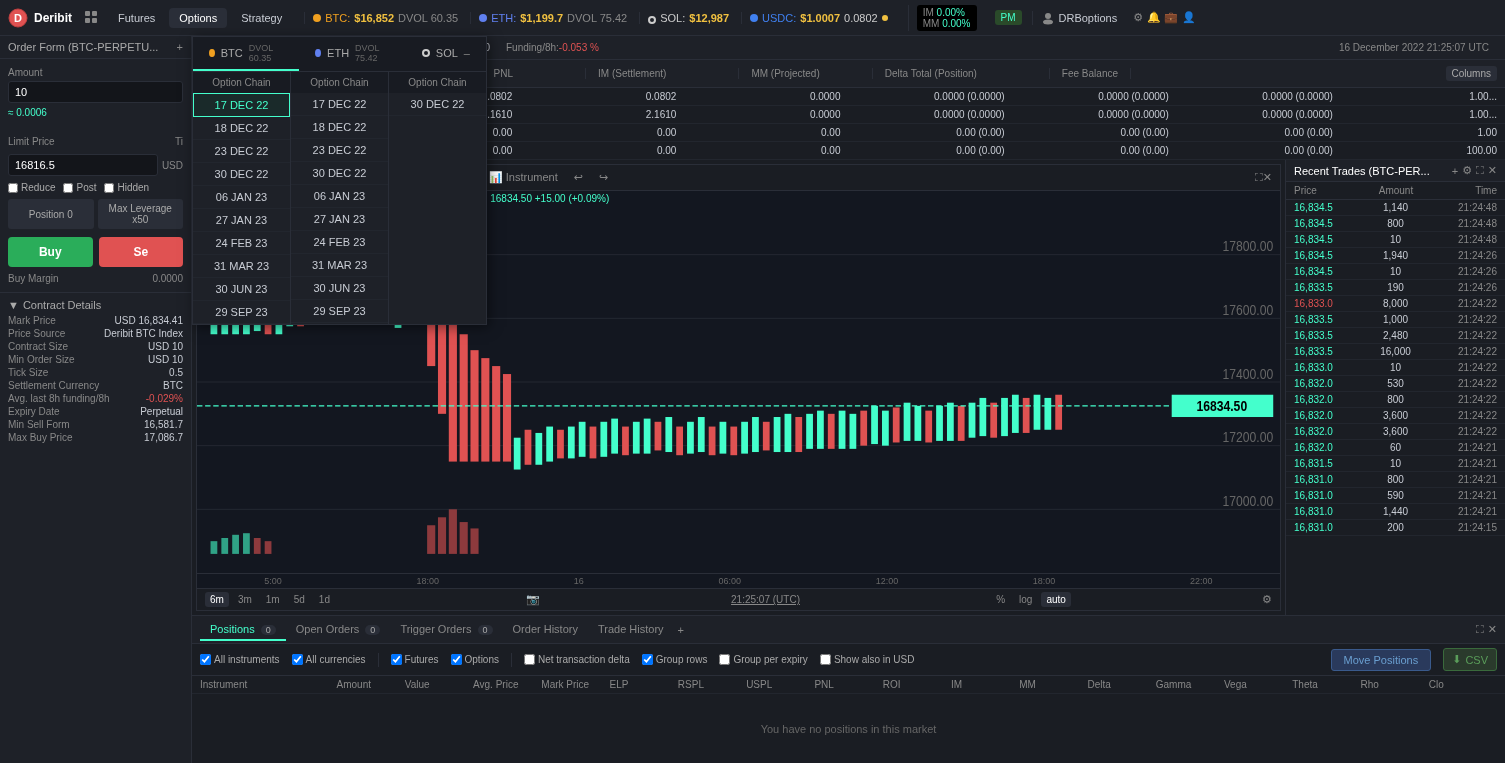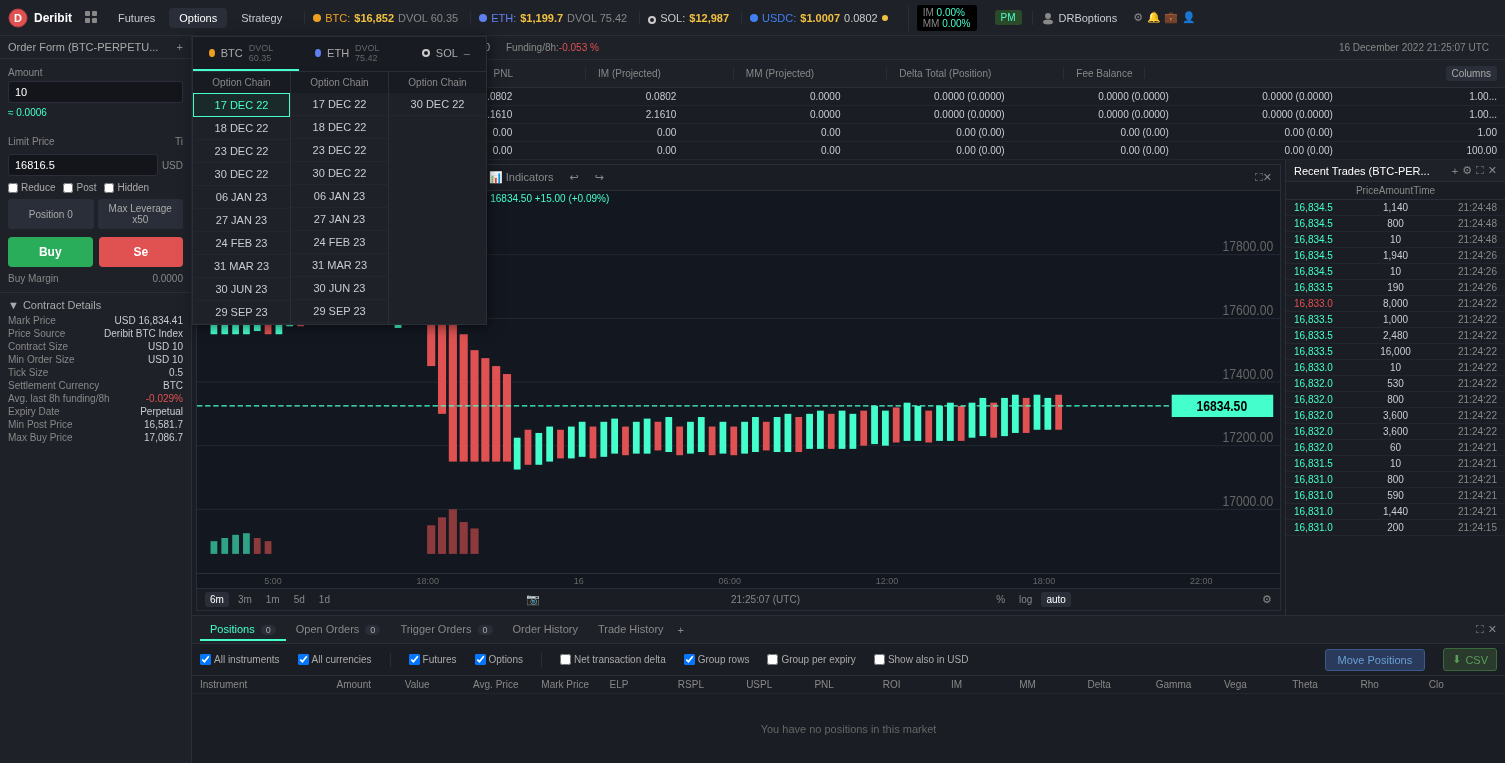--- a/index.html
+++ b/index.html
@@ -223,42 +223,42 @@
     .chart-footer {
       display: flex; align-items: center; justify-content: space-between;
       padding: 3px 8px;
       border-top: 1px solid #2a2e38;
       font-size: 10px; color: #666;
       background: #1a1d23;
     }
     .timeframe-btns { display: flex; gap: 4px; }
     .tf-btn { background: transparent; border: none; color: #888; cursor: pointer; font-size: 10px; padding: 2px 5px; }
     .tf-btn.active { background: #2a2e38; color: #fff; border-radius: 3px; }
-    .chart-datetime { color: #888; font-size: 10px; }
+    .chart-datetime { color: #888; font-size: 10px; text-decoration: underline; }
     .chart-scale-btns { display: flex; gap: 4px; }
 
     
     .trades-panel {
       width: 220px;
       background: #1a1d23;
       border-left: 1px solid #2a2e38;
       display: flex;
       flex-direction: column;
       overflow: hidden;
     }
     .trades-header {
       display: flex; align-items: center; justify-content: space-between;
       padding: 4px 8px;
       border-bottom: 1px solid #2a2e38;
       background: #1e2128;
     }
     .trades-title { font-size: 11px; color: #fff; }
     .trades-controls { display: flex; gap: 4px; }
     .trades-col-headers {
-      display: flex; justify-content: center;
+      display: flex; justify-content: space-between;
       padding: 3px 8px; font-size: 10px; color: #888;
       border-bottom: 1px solid #2a2e38;
     }
     .trades-body { overflow-y: auto; flex: 1; }
     .trade-row {
       display: flex; justify-content: space-between; align-items: center;
       padding: 2px 8px;
       font-size: 10px;
       border-bottom: 1px solid #22262e;
     }
@@ -285,21 +285,21 @@
     .bottom-tab {
       padding: 4px 10px; font-size: 11px; color: #888; cursor: pointer;
       border-bottom: 2px solid transparent;
     }
     .bottom-tab.active { color: #4fc; border-bottom: 2px solid #4fc; }
     .bottom-tab .badge {
       display: inline-block; background: #2a2e38; color: #aaa;
       border-radius: 8px; padding: 0 5px; font-size: 9px; margin-left: 3px;
     }
     .bottom-toolbar {
-      display: flex; align-items: center; padding: 4px 8px; gap: 18px;
+      display: flex; align-items: center; padding: 4px 8px; gap: 12px;
       border-bottom: 1px solid #2a2e38;
     }
     .check-label { display: flex; align-items: center; gap: 3px; font-size: 10px; color: #aaa; cursor: pointer; }
     .check-label input { width: 11px; height: 11px; }
     .separator { width: 1px; height: 14px; background: #2a2e38; }
     .move-pos-btn {
       margin-left: auto; background: #2a3a5c; border: 1px solid #3a5a8c; color: #6a9fd0;
       padding: 4px 12px; border-radius: 3px; font-size: 11px; cursor: pointer;
     }
     .csv-btn {
@@ -475,21 +475,21 @@
         </div>
         <div class="contract-row">
           <span class="contract-key">Avg. last 8h funding/8h</span>
           <span class="contract-val red">-0.029%</span>
         </div>
         <div class="contract-row">
           <span class="contract-key">Expiry Date</span>
           <span class="contract-val">Perpetual</span>
         </div>
         <div class="contract-row">
-          <span class="contract-key">Min Post Price</span>
+          <span class="contract-key">Min Sell Form</span>
           <span class="contract-val">16,581.7</span>
         </div>
         <div class="contract-row">
           <span class="contract-key">Max Buy Price</span>
           <span class="contract-val">17,086.7</span>
         </div>
       </div>
     </div>
   </div>
 
@@ -569,24 +569,24 @@
         <div class="account-bar-item">
           <span style="margin-right:40px">Available Balance</span>
         </div>
         <div class="account-bar-item">
           <span style="margin-right:50px">Cash Balance</span>
         </div>
         <div class="account-bar-item">
           <span style="margin-right:60px">PNL</span>
         </div>
         <div class="account-bar-item">
-          <span style="margin-right:60px">IM (Projected)</span>
+          <span style="margin-right:60px">IM (Settlement)</span>
         </div>
         <div class="account-bar-item">
-          <span style="margin-right:60px">MM (Projected)</span>
+          <span style="margin-right:40px">MM (Projected)</span>
         </div>
         <div class="account-bar-item">
           <span style="margin-right:60px">Delta Total (Position)</span>
         </div>
         <div class="account-bar-item">
           <span>Fee Balance</span>
         </div>
         <button class="col-btn">Columns</button>
       </div>
 
@@ -637,21 +637,21 @@
     <div class="middle-row">
 
       <div class="chart-panel">
         <div class="chart-header">
           <span class="chart-title">Chart (BTC-PERPETUAL)</span>
           <button class="icon-btn">+</button>
           <div class="chart-controls">
             <button class="chart-ctrl-btn active">15m</button>
             <button class="chart-ctrl-btn">⚡</button>
             <button class="chart-ctrl-btn">⊕ Compare</button>
-            <button class="chart-ctrl-btn">📊 Indicators</button>
+            <button class="chart-ctrl-btn">📊 Instrument</button>
             <button class="chart-ctrl-btn">↩</button>
             <button class="chart-ctrl-btn">↪</button>
           </div>
           <button class="icon-btn" style="margin-left:auto">⛶</button>
           <button class="icon-btn">✕</button>
         </div>
         <div class="chart-body">
           <div class="chart-ohlc">
             <span>BTC-PERPETUAL · 15</span>
             <span style="margin-left:8px">O <span class="green">16818.50</span></span>

